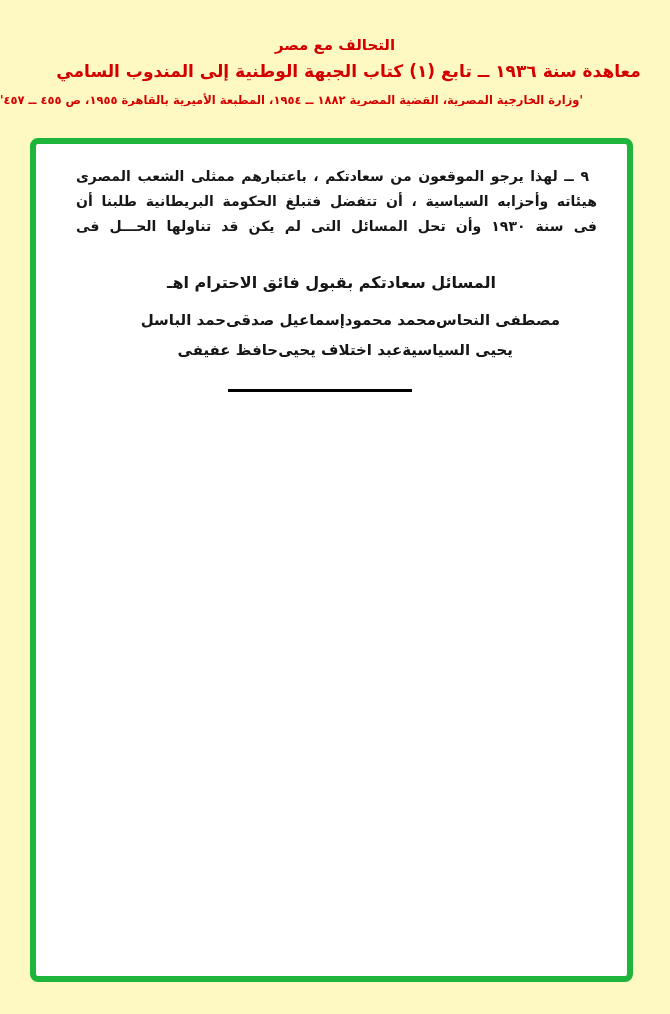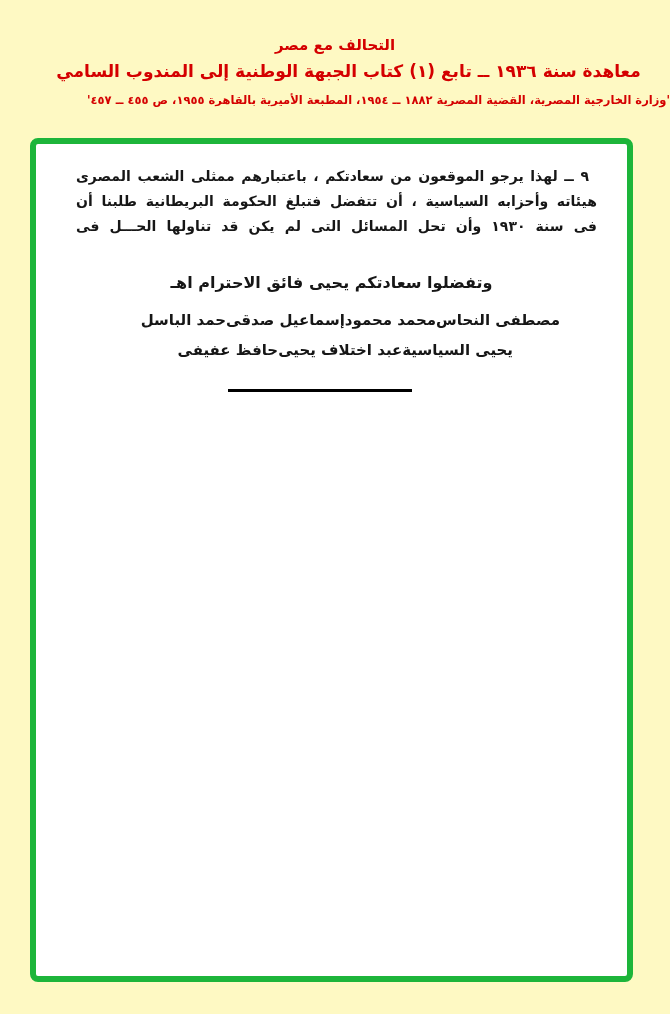--- a/index.html
+++ b/index.html
@@ -30,21 +30,21 @@
   .hdr-sub{
     position:absolute;top:61px;right:0;left:0;
     text-align:center;
     color:var(--header-red);
     font-size:17px;font-weight:bold;
     letter-spacing:0.2px;
     margin-left:27px;
   }
   .hdr-src{
     position:absolute;top:93px;right:0;left:0;
-    text-align:right;
+    text-align:left;
     color:var(--header-red);
     font-size:11.5px;font-weight:bold;
   }
   
   .green-box{
     position:absolute;
     left:30px;top:138px;
     width:603px;height:844px;
     border:6px solid var(--frame-green);
     border-radius:8px;
@@ -104,21 +104,21 @@
   <div class="hdr-src">'وزارة الخارجية المصرية، القضية المصرية ١٨٨٢ ــ ١٩٥٤، المطبعة الأميرية بالقاهرة ١٩٥٥، ص ٤٥٥ ــ ٤٥٧'</div>
 
   <div class="green-box">
 
     <div class="para">
       <div class="pline first">٩ ــ لهذا يرجو الموقعون من سعادتكم ، باعتبارهم ممثلى الشعب المصرى على اختلاف</div>
       <div class="pline">هيئاته وأحزابه السياسية ، أن تتفضل فتبلغ الحكومة البريطانية طلبنا أن تصرح بقبولها إبرام معاهدة</div>
       <div class="pline">فى سنة ١٩٣٠ وأن تحل المسائل التى لم يكن قد تناولها الحـــل فى المفاوضات المذكورة بالروح</div>
     </div>
 
-    <div class="closing">وتفضلوا سعادتكم يحيى فائق الاحترام اهـ</div>
+    <div class="closing">المسائل سعادتكم بقبول فائق الاحترام اهـ</div>
 
     <div class="sig-row sig-row1">
       <span class="sig-name">مصطفى النحاس</span>
       <span class="sig-name">محمد محمود</span>
       <span class="sig-name">إسماعيل صدقى</span>
       <span class="sig-name">حمد الباسل</span>
     </div>
 
     <div class="sig-row sig-row2">
       <span class="sig-name">يحيى السياسية</span>

